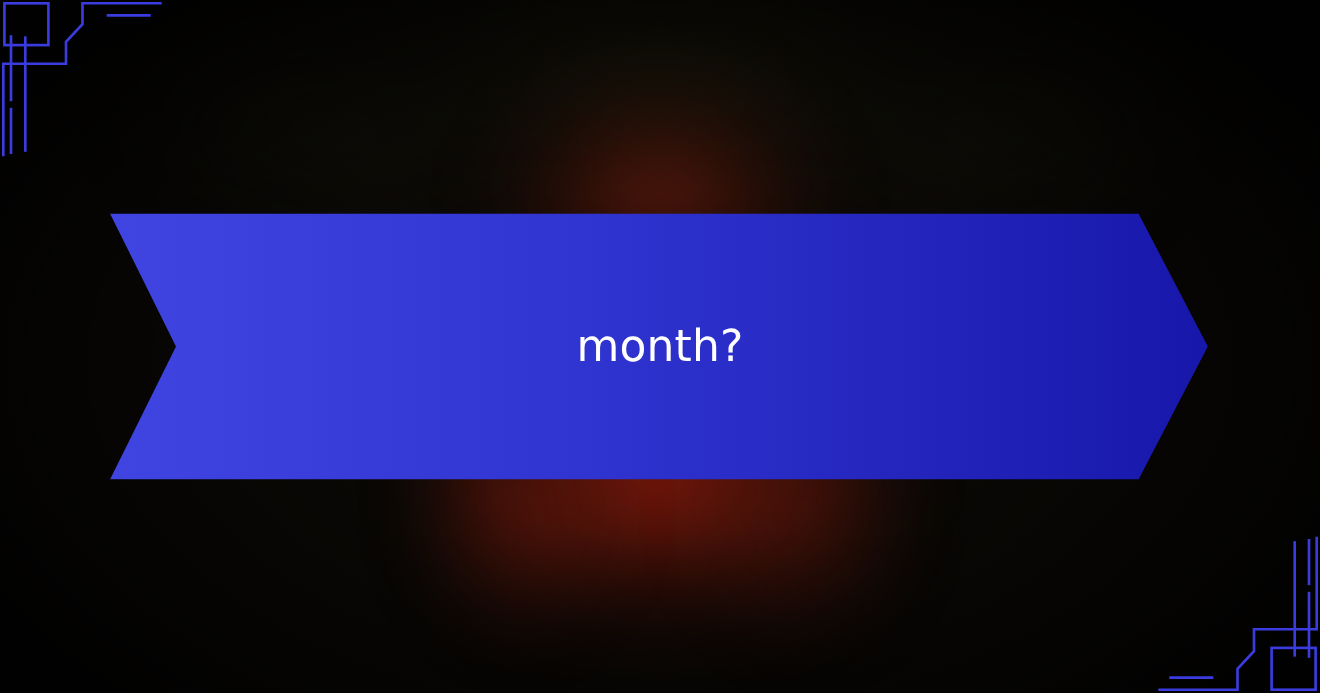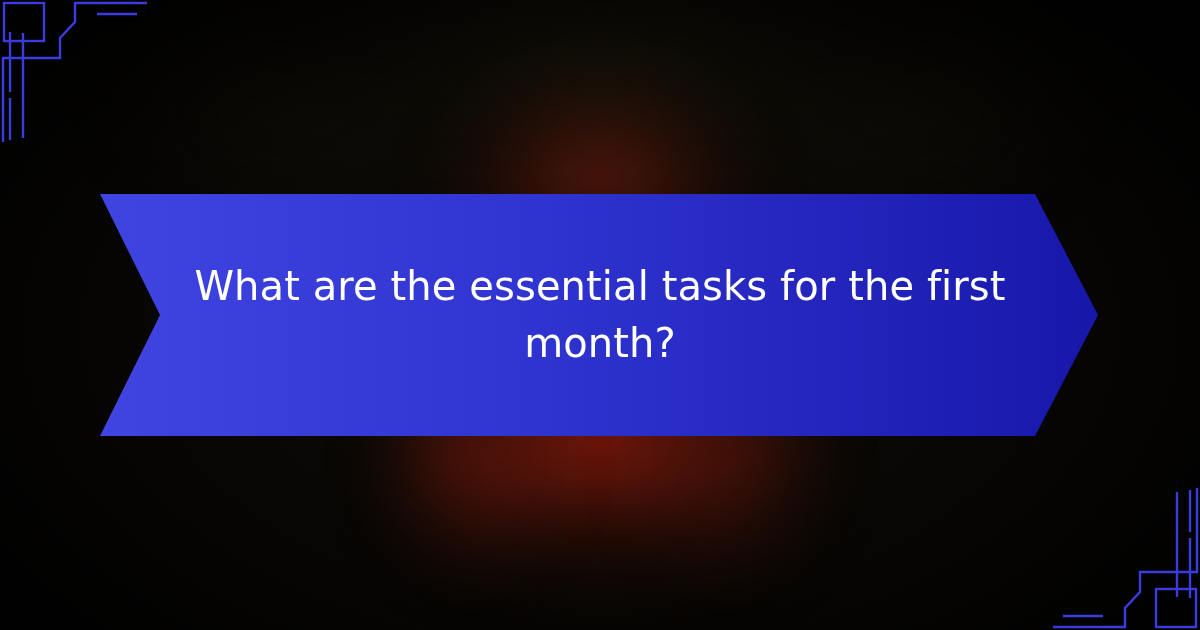--- a/index.html
+++ b/index.html
@@ -137,18 +137,17 @@
         <linearGradient id="bannerGrad" x1="0" y1="0" x2="1" y2="0">
           <stop offset="0%" stop-color="#4045e2"></stop>
           <stop offset="45%" stop-color="#2f33cf"></stop>
           <stop offset="100%" stop-color="#1717aa"></stop>
         </linearGradient>
       </defs>
       <path d="M100,0 L1035,0 L1098,121 L1035,242 L100,242 L160,121 Z" fill="url(#bannerGrad)"></path>
     </svg>
 
     <div class="banner-text">
-      <span>What are the essential tasks for the first</span>
       <span>month?</span>
     </div>
   </div>
 
 </div>
 
 </body></html>

